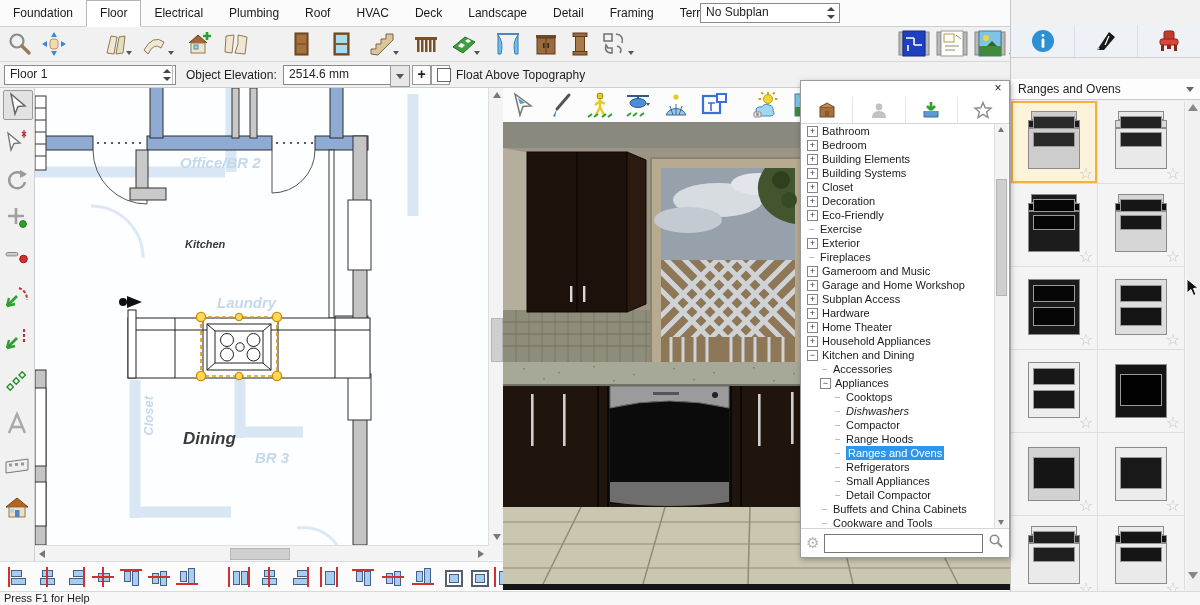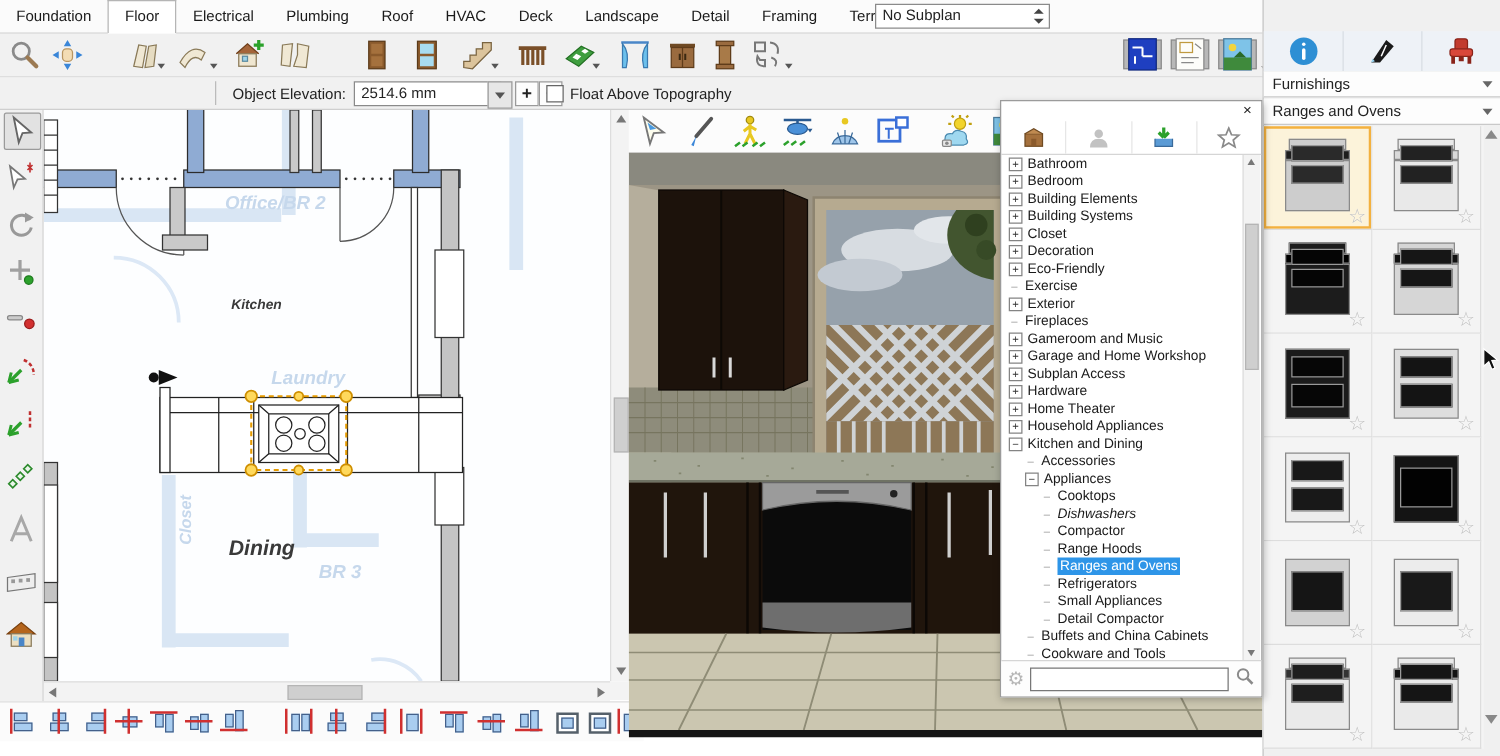--- a/index.html
+++ b/index.html
@@ -222,20 +222,26 @@
           <rect x="27" y="3" width="4" height="23" fill="#b8b8b8" stroke="#888"></rect>
           <rect x="5" y="2" width="22" height="25" fill="#7ec3e8" stroke="#4a7a9a"></rect>
           <circle cx="12" cy="9" r="3" fill="#f2d43c"></circle>
           <rect x="5" y="17" width="22" height="10" fill="#3f8a3c"></rect>
           <path d="M18,12 l5,5 h-10 Z" fill="#2a6a28"></path>
         </svg></span>
     <span class="caret" style="left:1009px;top:26px"></span>
   </div>
 
   <div class="floorbar">
+    <div class="fsel"><span>Floor 1</span>
+      <span class="spin">
+          <i class="up"></i>
+          <i class="dn"></i>
+        </span>
+    </div>
     <div class="fbar-div"></div>
     <span class="elabel">Object Elevation:</span>
     <div class="ecombo"><span>2514.6 mm</span></div>
     <div class="edrop"><i></i></div>
     <div class="pmbtn" style="left:412px">+</div>
     <div class="pmbtn" style="left:431px">−</div>
     <div class="chk"></div>
     <span class="chklabel">Float Above Topography</span>
   </div>
 
@@ -858,21 +864,20 @@
       <span class="rp-cell" style="left:126px;width:63px;border-right:none">
           <svg width="26" height="26" viewBox="0 0 26 26">
             <rect x="8" y="3" width="10" height="10" rx="2" fill="#c23b2e" stroke="#8a241a"></rect>
             <rect x="4" y="11" width="18" height="6" rx="2" fill="#d8473a" stroke="#8a241a"></rect>
             <rect x="5" y="17" width="3" height="6" fill="#8a241a"></rect>
             <rect x="18" y="17" width="3" height="6" fill="#8a241a"></rect>
             <rect x="11" y="17" width="4" height="4" fill="#8a241a"></rect>
           </svg>
         </span>
     </div>
-    <div class="rp-head" style="top:57px"><span>Furnishings</span><span class="dcaret"></span></div>
     <div class="rp-head" style="top:79px"><span>Ranges and Ovens</span><span class="dcaret"></span></div>
     <div class="rp-grid">
 
         <div class="thumb selected">
           <div class="stove range">
             <i class="bg" style="background: rgb(205, 205, 205);"></i>
             <i class="tp" style="background: rgb(29, 29, 29);"></i>
             <i class="bd" style="background: rgb(205, 205, 205);"></i>
             <i class="d1" style="background: rgb(42, 42, 42);"></i>
             <i class="d2" style="background: rgb(42, 42, 42);"></i>
@@ -996,13 +1001,14 @@
         </div>
       </div>
   </div>
   <span class="rp-scrollarr" style="top:104px;border-left:5px solid transparent;border-right:5px solid transparent;border-bottom:7px solid #888"></span>
   <span class="rp-scrollarr" style="top:572px;border-left:5px solid transparent;border-right:5px solid transparent;border-top:7px solid #888"></span>
 
   <svg class="cursor" width="14" height="20" viewBox="0 0 14 20">
       <path d="M1,1 L1,15 L5,11.5 L7.5,17.5 L10,16.5 L7.5,10.5 L12,10 Z" fill="#111" stroke="#fff" stroke-width="1"></path>
     </svg>
 
+  <div class="statusbar"><span>Press F1 for Help</span></div>
 </div>
 
 </body></html>

